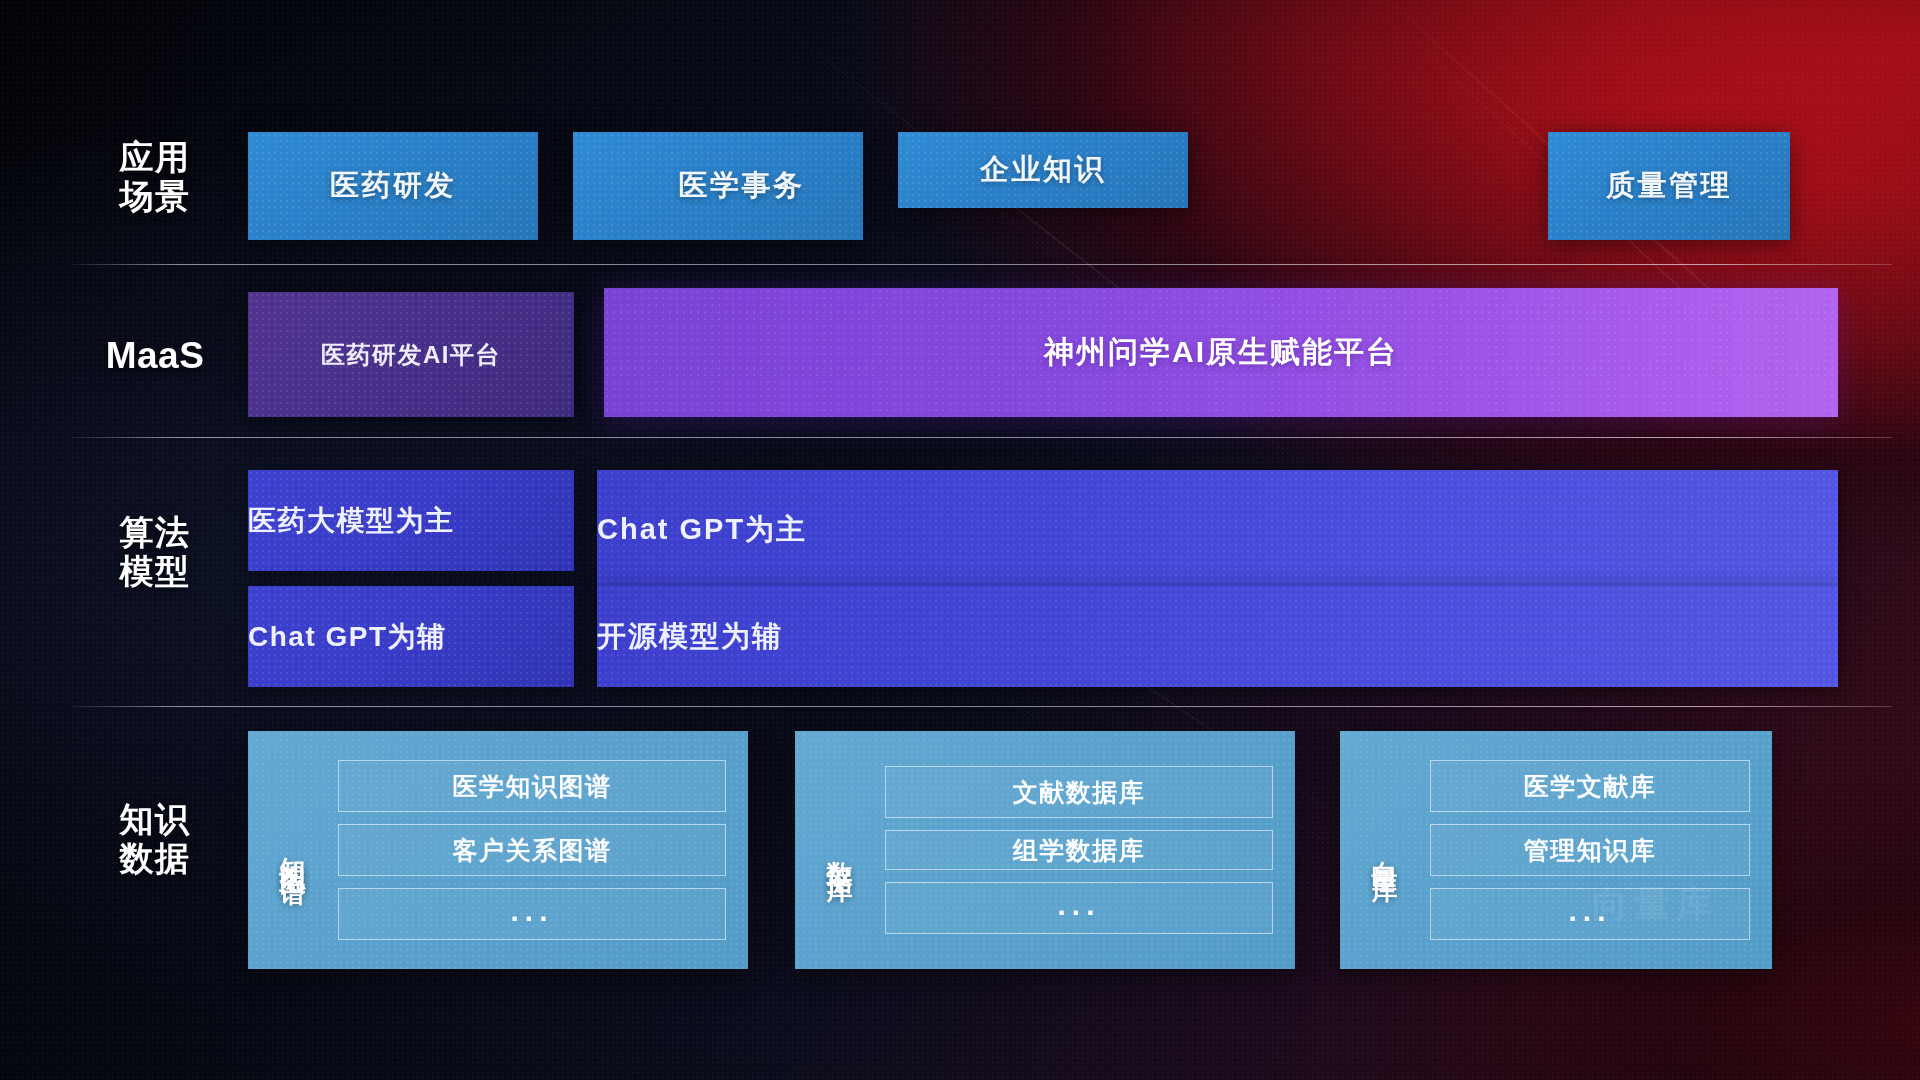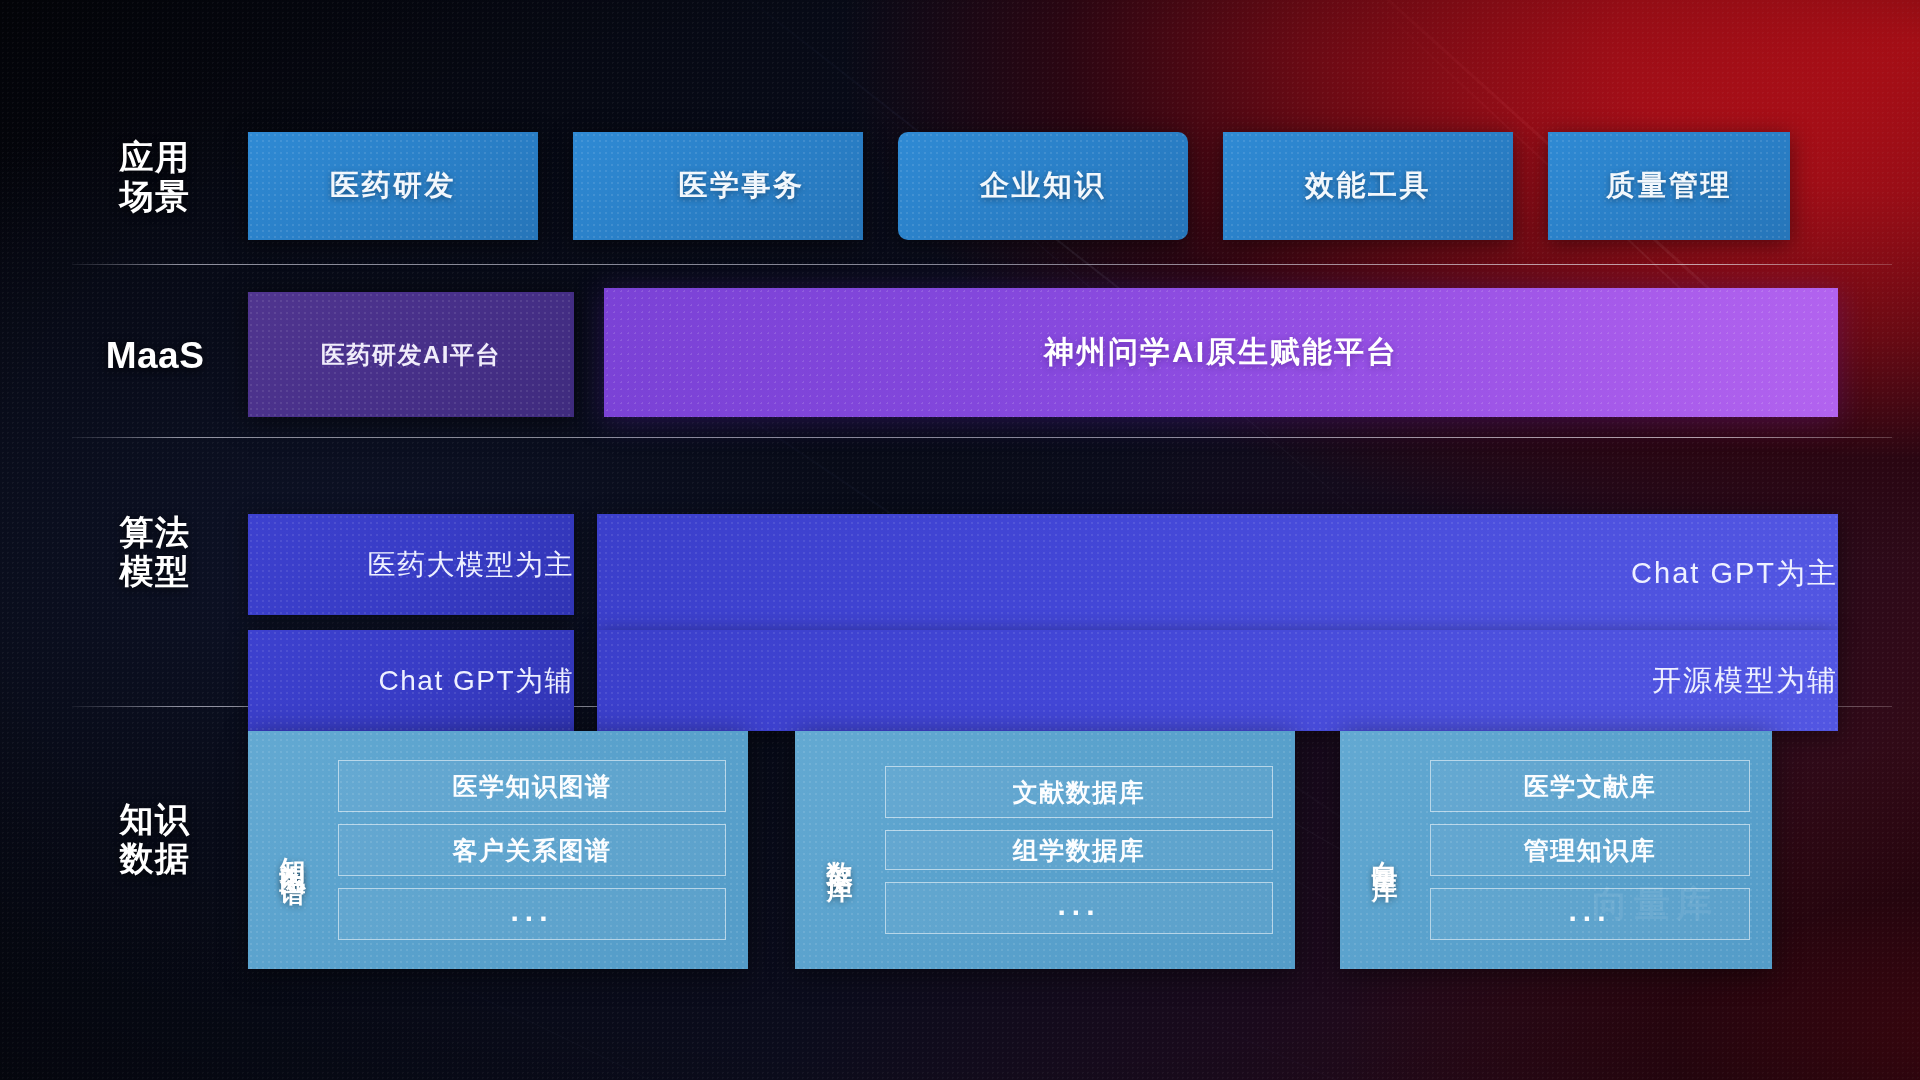--- a/index.html
+++ b/index.html
@@ -109,25 +109,24 @@
     content:""; position:absolute; inset:0;
     background-image:radial-gradient(rgba(255,255,255,.13) 1px, transparent 1px);
     background-size:7px 7px;
   }
   .maas-right span{ position:relative; z-index:2; text-shadow:0 2px 7px rgba(40,0,90,.35); }
 
   
   .algo-box {
     position:absolute;
     color:#eef0ff;
-    font-weight:normal;
-    display:flex; align-items:center; justify-content:flex-end;
+    font-weight:bold;
+    display:flex; align-items:center; justify-content:flex-start;
     overflow:hidden;
     box-shadow:0 4px 20px rgba(0,0,0,.42);
-    margin-top:44px;
   }
   .algo-box::after{
     content:""; position:absolute; inset:0;
     background-image:radial-gradient(rgba(255,255,255,.09) 1px, transparent 1px);
     background-size:6px 6px;
   }
   .algo-box span{ position:relative; z-index:2; }
   .algo-left  { background:linear-gradient(135deg, #3d41cf 0%, #383cc6 50%, #3034b4 100%); font-size:28px; letter-spacing:1.5px; }
   .algo-right { background:linear-gradient(100deg, #3b3fcb 0%, #4246d6 38%, #4b4fdd 68%, #5256e2 100%); font-size:29px; letter-spacing:2px; }
 
@@ -198,25 +197,22 @@
 
   <div class="row-label" style="top:138px; font-size:34px;">应用
 场景</div>
 
   <div class="scene-box" style="left:248px;  top:132px; width:290px; height:108px;">
     <span>医药研发</span>
   </div>
   <div class="scene-box" style="left:573px;  top:132px; width:290px; height:108px;padding-left:47px;">
     <span>医学事务</span>
   </div>
-  <div class="scene-box" style="left:898px;  top:132px; width:290px; height:108px;border-radius:10px;">
+  <div class="scene-box" style="left:898px;  top:132px; width:290px; height:76px;">
     <span>企业知识</span>
-  </div>
-  <div class="scene-box" style="left:1223px; top:132px; width:290px; height:108px;">
-    <span>效能工具</span>
   </div>
   <div class="scene-box" style="left:1548px; top:132px; width:242px; height:108px;">
     <span>质量管理</span>
   </div>
 
   <div class="row-label" style="top:335px; font-size:37px; letter-spacing:0.5px;">MaaS</div>
 
   <div class="maas-left" style="left:248px; top:292px; width:326px; height:125px;">
     <span>医药研发AI平台</span>
   </div>

